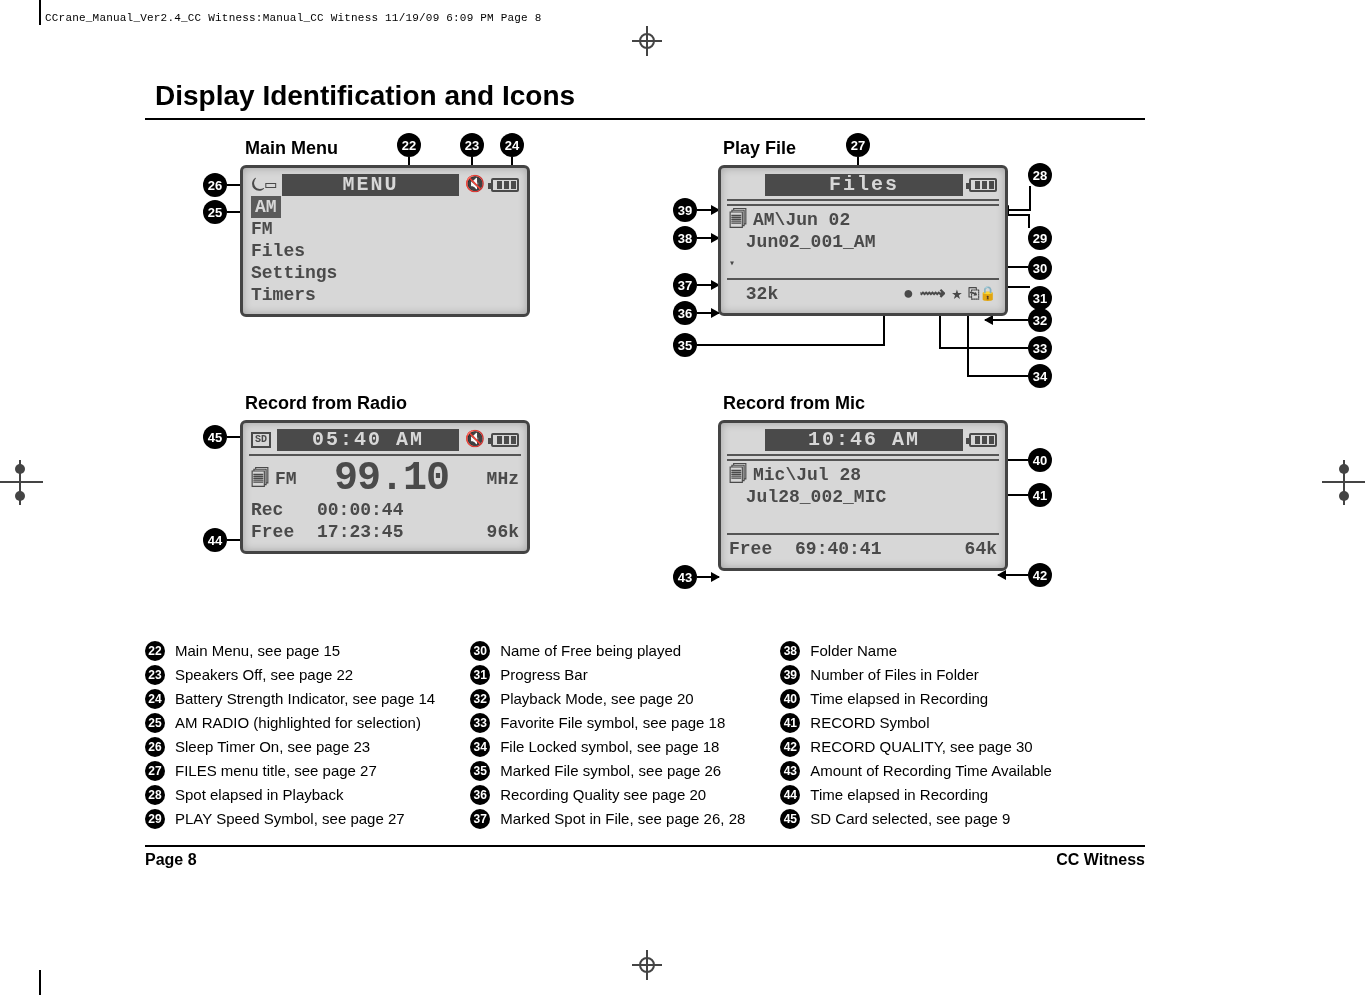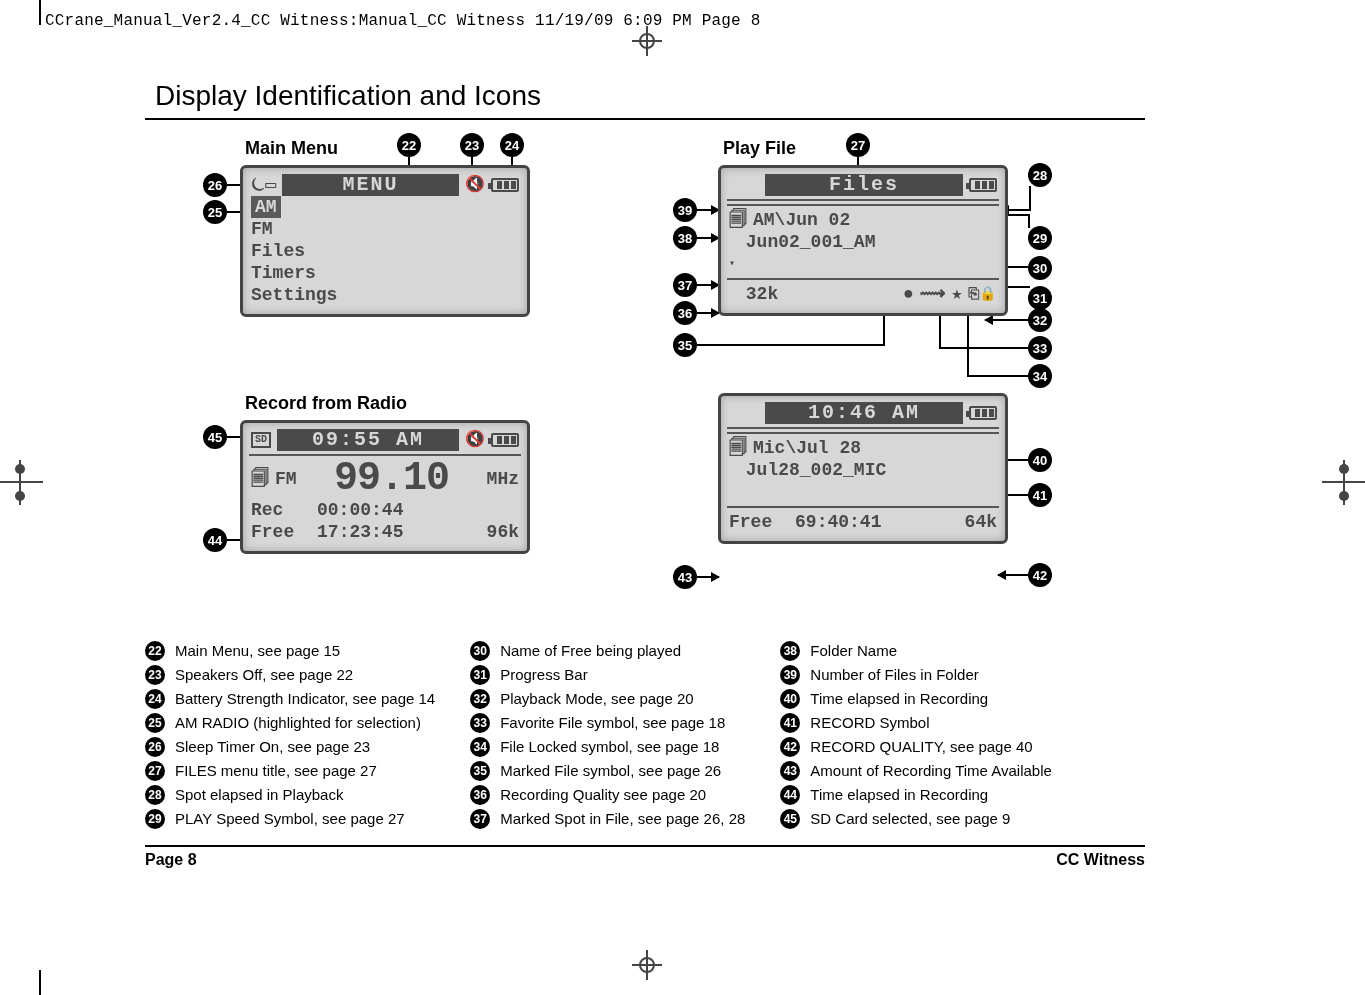--- a/index.html
+++ b/index.html
@@ -1,18 +1,18 @@
 <!DOCTYPE html>
 <html><head>
 <meta charset="utf-8">
 <style>
   * { box-sizing: border-box; margin: 0; padding: 0; }
   body { font-family: Arial, Helvetica, sans-serif; background: #fff; width: 1365px; height: 995px; position: relative; color: #000; }
 
-  .slug { position: absolute; top: 12px; left: 45px; font-family: "Courier New", monospace; font-size: 16px; letter-spacing: 0.2px; }
+  .slug { position: absolute; top: 12px; left: 45px; font-family: "Courier New", monospace; font-size: 11px; letter-spacing: 0.2px; }
 
   
   .regmark-top { position:absolute; top:26px; left:632px; width:30px; height:30px; }
   .regmark-top:before, .regmark-top:after { content:""; position:absolute; background:#444; }
   .regmark-top:before { left:14px; top:0; width:2px; height:30px; }
   .regmark-top:after  { left:0;  top:14px; width:30px; height:2px; }
   .regmark-top .circ { position:absolute; left:7px; top:7px; width:16px; height:16px; border:2px solid #444; border-radius:50%; }
 
   
   .regmark-bot { position:absolute; bottom:15px; left:632px; width:30px; height:30px; }
@@ -20,21 +20,21 @@
   .regmark-bot:before { left:14px; top:0; width:2px; height:30px; }
   .regmark-bot:after  { left:0;  top:14px; width:30px; height:2px; }
   .regmark-bot .circ { position:absolute; left:7px; top:7px; width:16px; height:16px; border:2px solid #444; border-radius:50%; }
 
   
   .left-ticks { position:absolute; top:0; left:0; width:45px; height:100%; }
   .left-ticks .tick { position:absolute; background:#000; }
 
   .page { position: absolute; left: 145px; top: 80px; width: 1000px; }
 
-  h1.title { font-size: 28px; font-weight: normal; margin-left:10px; margin-bottom:6px; }
+  h1.title { font-size: 28px; font-weight: bold; margin-left:10px; margin-bottom:6px; }
   .rule { border:none; border-top:2px solid #000; margin-bottom:18px; }
 
   .diagrams { display:flex; gap:36px; }
   .col { flex:1; }
 
   .panel-label { font-weight:bold; font-size:18px; margin-left:100px; margin-bottom:6px; }
 
   
   .lcd { background:#d7d7d7; border:3px solid #444; border-radius:6px; width:290px; box-shadow: inset 0 0 8px rgba(0,0,0,.25); font-family:"Courier New",monospace; font-weight:bold; color:#4a4a4a; padding:6px 8px 8px 8px; position:relative; margin-left:95px; margin-bottom:18px;}
   .lcd .row { display:flex; align-items:center; gap:6px; font-size:18px; line-height:22px; }
@@ -139,40 +139,40 @@
           <div class="row">
               <span class="hl">AM</span>
             </div>
           <div class="row">
               <span>FM</span>
             </div>
           <div class="row">
               <span>Files</span>
             </div>
           <div class="row">
+              <span>Settings</span>
+            </div>
+          <div class="row">
               <span>Timers</span>
-            </div>
-          <div class="row">
-              <span>Settings</span>
             </div>
         </div>
       </div>
 
       <div class="diagblock" style="height:220px;">
         <div class="panel-label">Record from Radio</div>
 
         <span class="bubble" style="left:58px; top:32px;">45</span>
         <span class="arrow-r" style="left:82px; top:43px; width:22px;"></span>
         <span class="bubble" style="left:58px; top:135px;">44</span>
         <span class="arrow-r" style="left:82px; top:146px; width:22px;"></span>
 
         <div class="lcd">
           <div class="row">
             <span class="sd">SD</span>
-            <span class="titlebar" style="flex:1;text-align:center;">09:55 AM</span>
+            <span class="titlebar" style="flex:1;text-align:center;">05:40 AM</span>
             <span class="spkx">🔇</span>
             <span class="batt">
                 <span class="cell c1"></span>
                 <span class="cell c2"></span>
                 <span class="cell c3"></span>
               </span>
           </div>
           <div class="sep"></div>
           <div class="row">
             <span>🗐</span>
@@ -264,20 +264,21 @@
             <span style="flex:1"></span>
             <span>●</span>
             <span>⟿</span>
             <span>★</span>
             <span style="font-size:14px;">⎘🔒</span>
           </div>
         </div>
       </div>
 
       <div class="diagblock" style="height:220px;">
+        <div class="panel-label" style="margin-left:60px;">Record from Mic</div>
 
         <span class="bubble" style="left:10px; top:172px;">43</span>
         <span class="arrow-r" style="left:34px; top:183px; width:22px;"></span>
 
         <span class="bubble" style="left:365px; top:55px;">40</span>
         <span class="arrow-l" style="left:335px; top:66px; width:30px;"></span>
         <span class="bubble" style="left:365px; top:90px;">41</span>
         <span class="arrow-l" style="left:255px; top:101px; width:110px;"></span>
         <span class="bubble" style="left:365px; top:170px;">42</span>
         <span class="arrow-l" style="left:335px; top:181px; width:30px;"></span>
@@ -393,21 +394,21 @@
         <li>
           <span class="num">40</span>
           <span class="txt">Time elapsed in Recording</span>
         </li>
         <li>
           <span class="num">41</span>
           <span class="txt">RECORD Symbol</span>
         </li>
         <li>
           <span class="num">42</span>
-          <span class="txt">RECORD QUALITY, see page 40</span>
+          <span class="txt">RECORD QUALITY, see page 30</span>
         </li>
         <li>
           <span class="num">43</span>
           <span class="txt">Amount of Recording Time Available</span>
         </li>
         <li>
           <span class="num">44</span>
           <span class="txt">Time elapsed in Recording</span>
         </li>
         <li>

